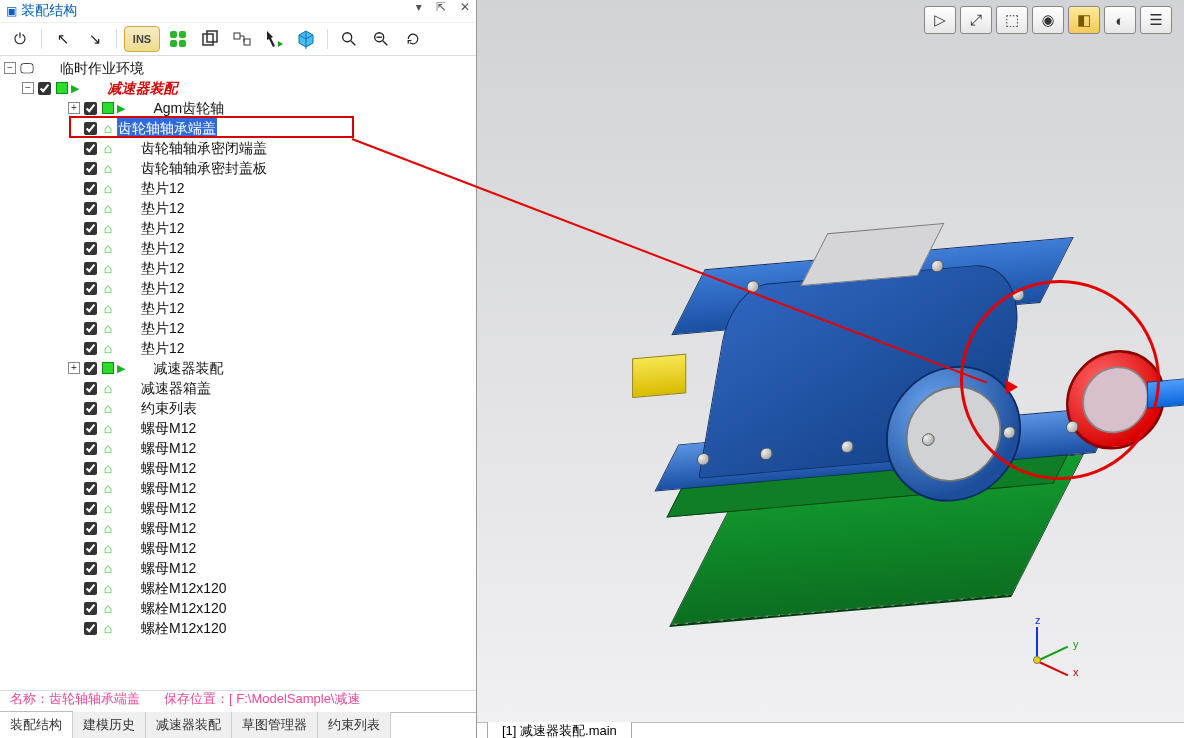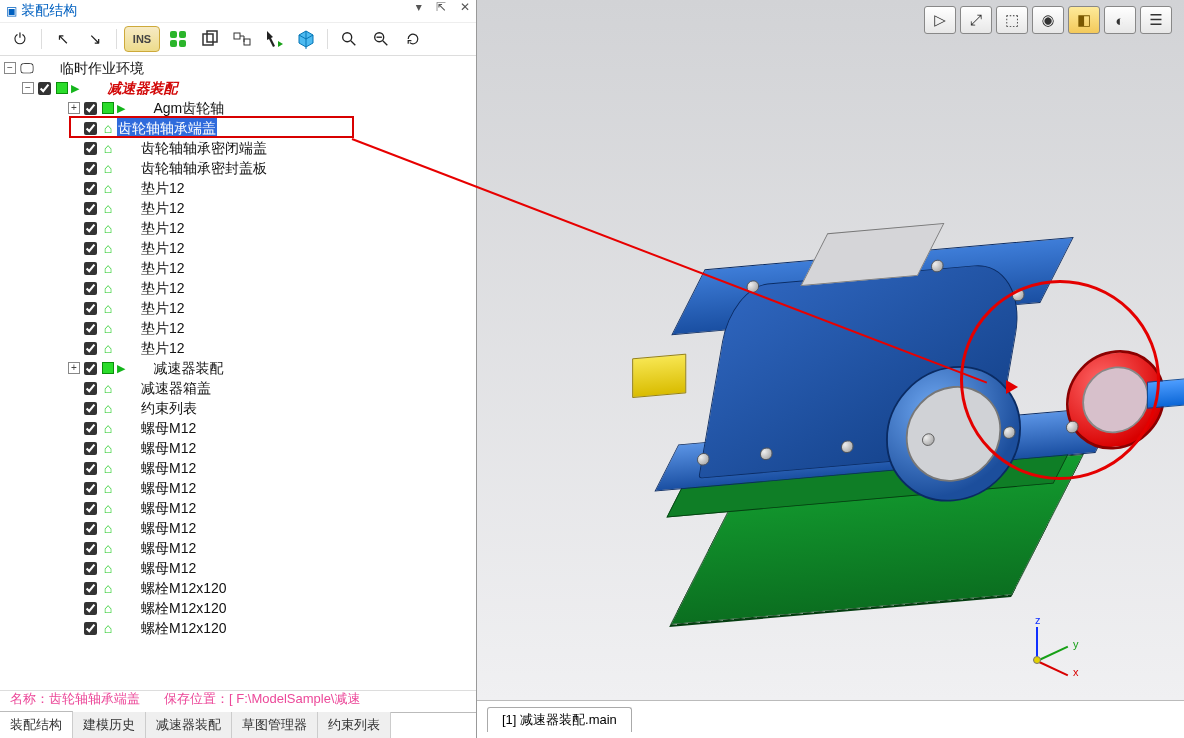--- a/index.html
+++ b/index.html
@@ -166,21 +166,21 @@
   .vp-btn{
     width:32px;height:28px;
     border:1px solid #888;
     background:linear-gradient(#fff,#e7e7e7);
     border-radius:3px;
     display:flex;align-items:center;justify-content:center;
     cursor:pointer; font-size:15px; color:#333;
   }
   .vp-btn.cube{ background:linear-gradient(#feea9a,#f3c95a); color:#7a5800;}
   .vp-tab{
-    height:38px; border-top:1px solid #bbb;
+    height:16px; border-top:1px solid #bbb;
     display:flex; align-items:center;
     background:#fff;
   }
   .vp-tab .doc{
     margin-left:10px;
     padding:3px 14px;
     border:1px solid #aaa;
     border-bottom:none;
     background:#fff;
     font-size:13px;

